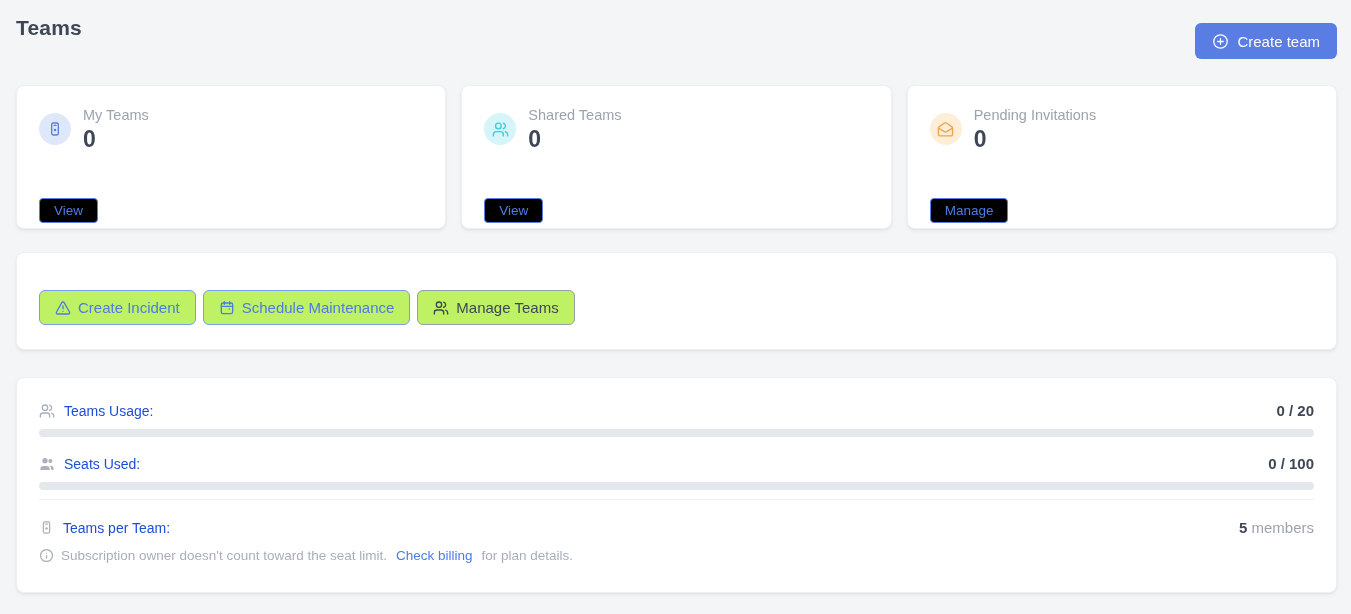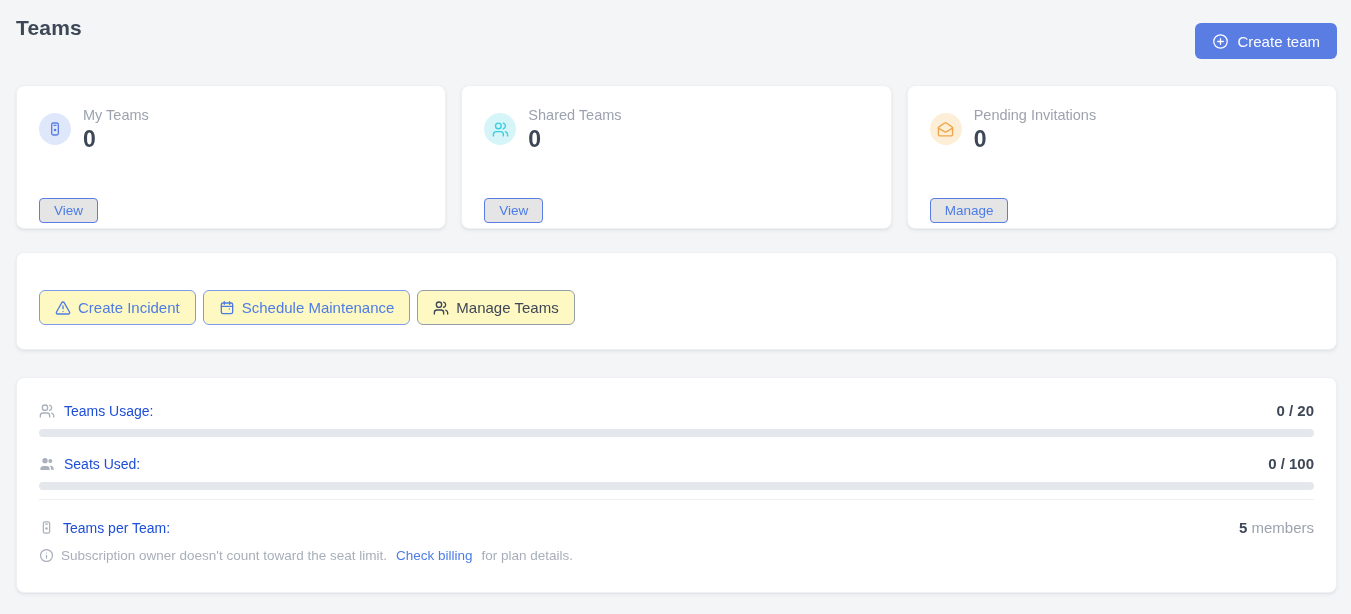--- a/index.html
+++ b/index.html
@@ -38,31 +38,31 @@
     display: flex; align-items: center; justify-content: center;
     flex: 0 0 32px; margin-top: 6px;
   }
   .ic-blue  { background: #dfe8fb; color: #5a7de4; }
   .ic-cyan  { background: #d6f5f8; color: #3bcfdf; }
   .ic-amber { background: #fdeed7; color: #f0a64a; }
   .stat-label { font-size: 14.5px; color: #9ca3af; }
   .stat-value { font-size: 23px; font-weight: 700; color: #3d4756; margin-top: 3px; }
   .btn-outline-accent {
     margin-top: auto; align-self: flex-start;
-    background: #e5e5e5; color: #4d7ce5;
+    background: #000000; color: #4d7ce5;
     border: 1px solid #5a7de4; border-radius: 4px;
     padding: 4px 14px; font-size: 13.5px; font-family: inherit; cursor: pointer;
   }
   
   .quick-card { margin-top: 23px; padding: 20px 22px 24px; }
   .quick-title { font-size: 17.5px; font-weight: 600; color: #333b49; }
   .quick-btns { display: flex; gap: 7px; margin-top: 17px; }
   .qbtn {
     display: inline-flex; align-items: center; gap: 7px;
-    background: #fef9c3; border-radius: 6px;
+    background: #bef264; border-radius: 6px;
     height: 35px; padding: 0 15px;
     font-size: 15px; font-family: inherit; cursor: pointer;
   }
   .qbtn.accent  { color: #4d7ce5; border: 1px solid #7d9aeb; }
   .qbtn.neutral { color: #3f4756; border: 1px solid #949ca9; }
   
   .usage-card { margin-top: 27px; padding: 13px 22px 25px; }
   .meter-label-row { display: flex; justify-content: space-between; align-items: center; padding-top: 11px; }
   .meter-label { display: inline-flex; align-items: center; gap: 9px; font-size: 14px; color: #1d4ed8; }
   .meter-label svg { color: #aab1bc; }

